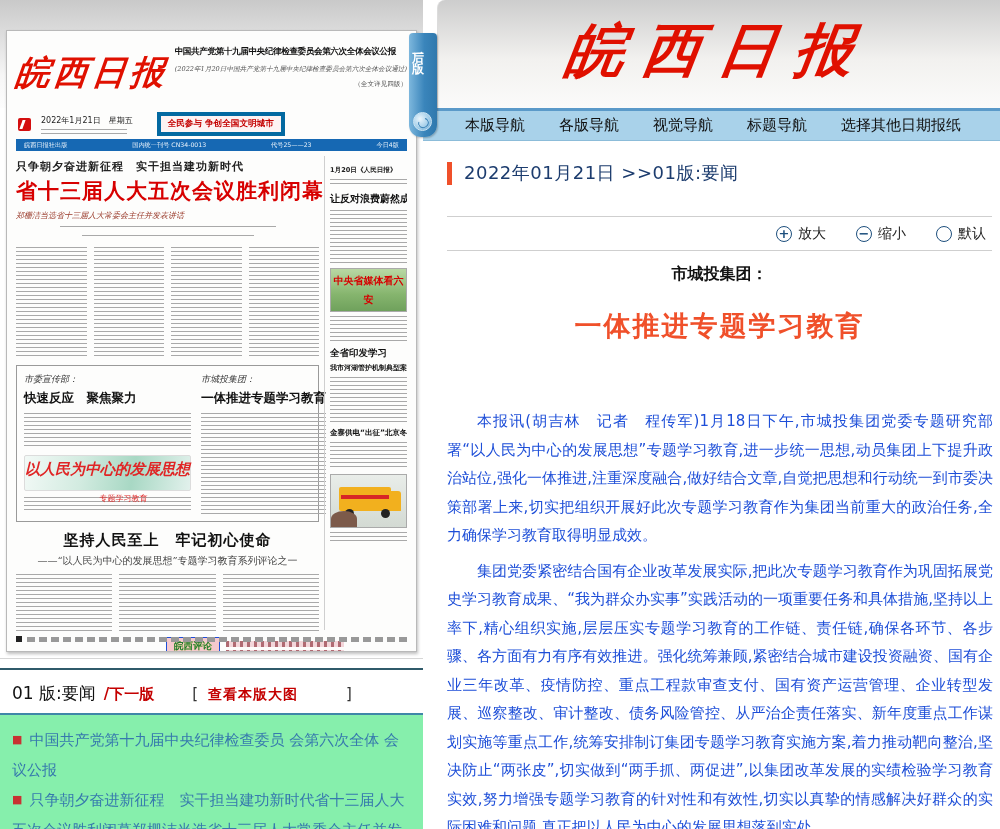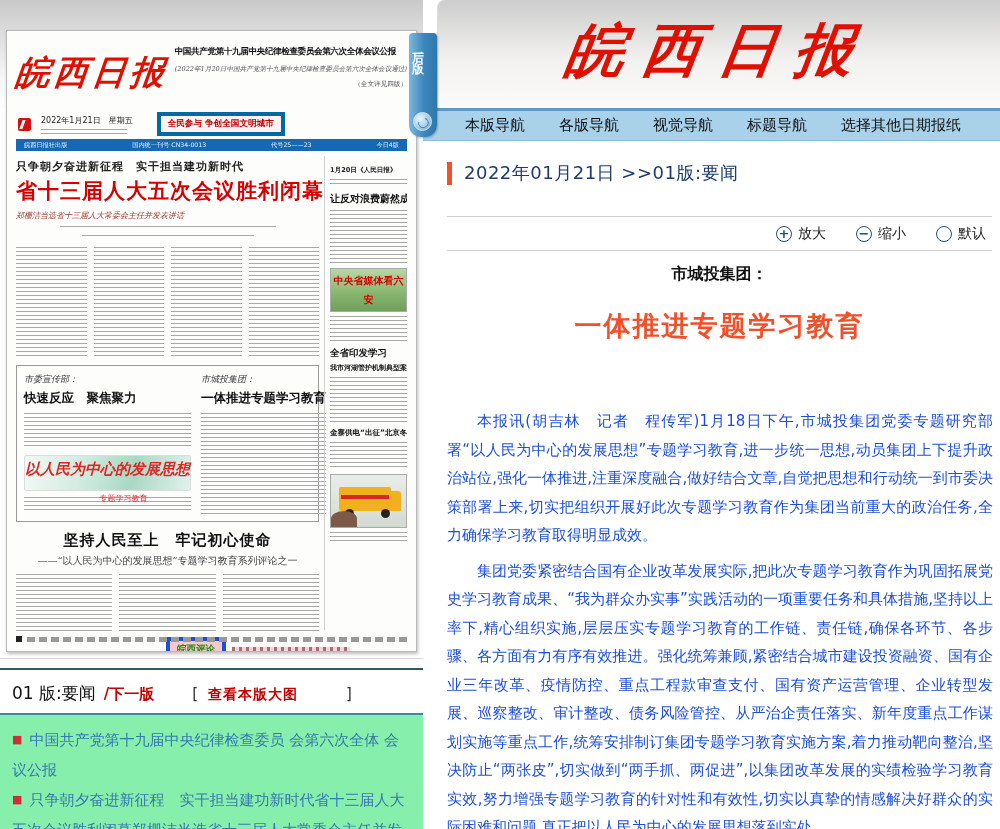--- a/index.html
+++ b/index.html
@@ -64,21 +64,21 @@
   .np-banner .b1 { font-size:15px; font-weight:bold; color:#e02525;
     font-family:"DejaVu Serif","Liberation Serif",serif; font-style:italic; white-space:nowrap; }
   .np-banner .b2 { font-size:8px; font-weight:normal; color:#e02525; margin-top:14px;padding-left:32px; }
 
   .np-ed { margin-top:9px; }
   .np-edh { font-size:15px; font-weight:bold; color:#111; text-align:center;
     letter-spacing:1px; white-space:nowrap; }
   .np-eds { font-size:10px; color:#444; text-align:center; margin-top:4px;
     font-family:"DejaVu Serif","Liberation Serif",serif; white-space:nowrap; }
   .np-credits { display:flex; align-items:flex-end; gap:6px; margin-top:5px; padding-left:150px; }
-  .np-badge { background:#f5c9ce; border:4px solid #1d4ed8; color:#1f7a33;
+  .np-badge { background:#f5c9ce; border:1px solid #1d4ed8; color:#1f7a33;
     font-size:9.5px; font-weight:bold; padding:2px 7px; white-space:nowrap;
     text-shadow:0 0 1px #f7e06a; }
   .np-pinkbars > div { width:118px; height:6px; background:#f3d6da; margin-top:3px;
     background-image:repeating-linear-gradient(to right,#b06a72 0,#b06a72 3px,#f3d6da 3px,#f3d6da 7px); }
 
   .np-rd { font-size:6.6px; font-weight:bold; color:#222; white-space:nowrap; margin-top:10px;}
   .np-rh1 { font-size:10px; font-weight:bold; color:#111; white-space:nowrap; margin:5px 0 4px 0; }
   .np-rh2 { font-size:9.5px; font-weight:bold; color:#111; white-space:nowrap; margin-top:5px; }
   .np-rh2b { font-size:7px; font-weight:bold; color:#111; white-space:nowrap; margin:3px 0 4px 0; }
   .np-rh3 { font-size:7.5px; font-weight:bold; color:#111; white-space:nowrap; margin:5px 0 4px 0; }

